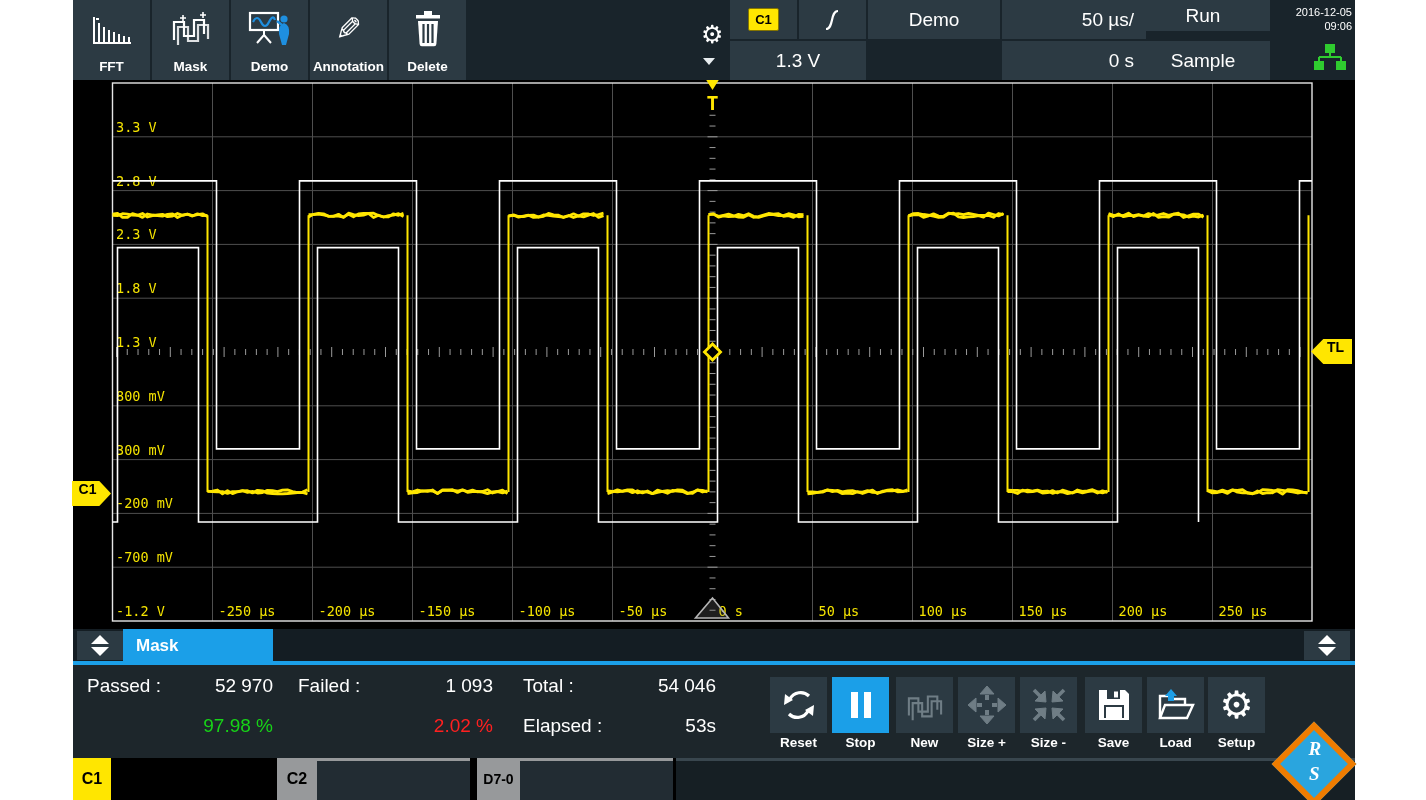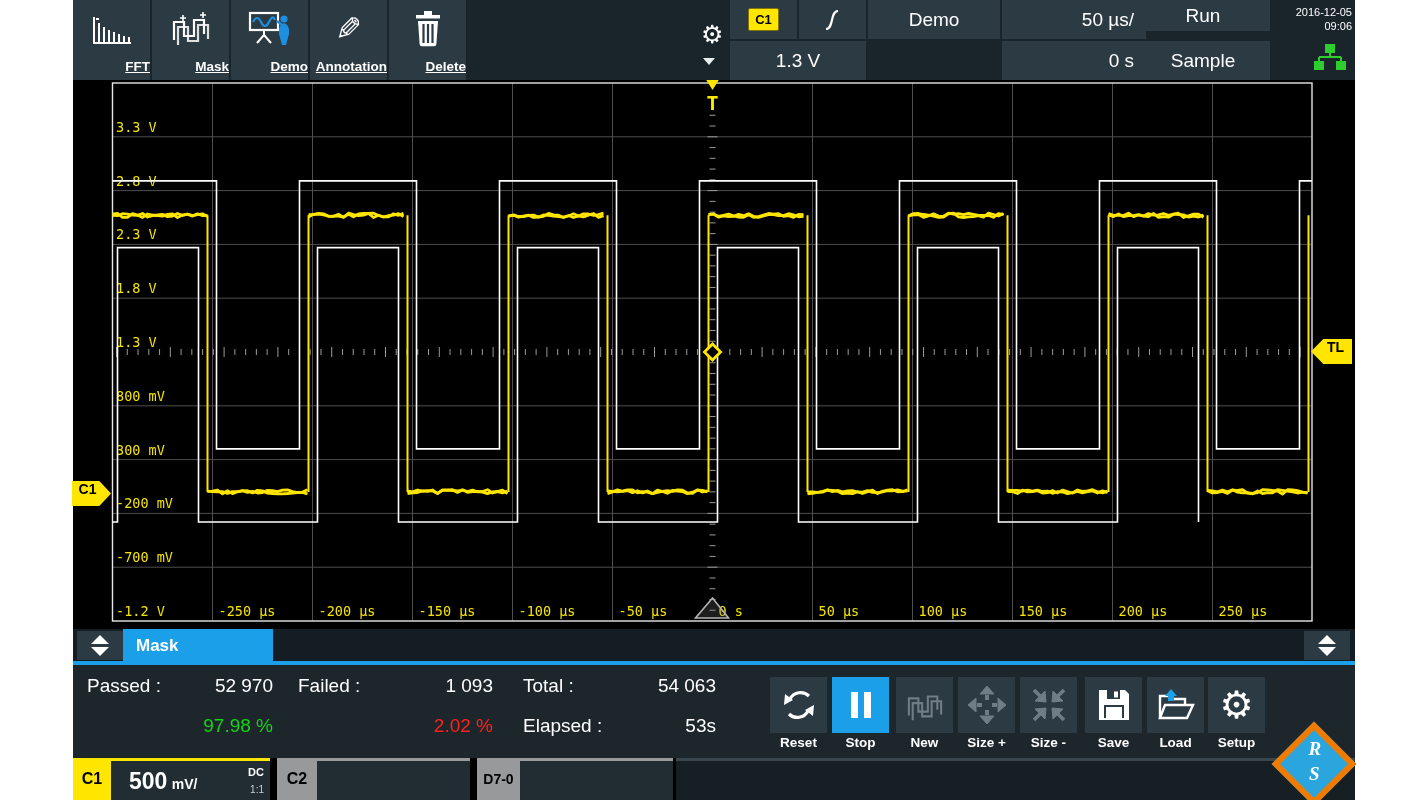--- a/index.html
+++ b/index.html
@@ -4,21 +4,21 @@
 <style>
   html,body{margin:0;padding:0;background:#ffffff;}
   .screen{position:relative;width:1426px;height:800px;background:#ffffff;overflow:hidden;
           font-family:"Liberation Sans",sans-serif;-webkit-font-smoothing:antialiased;}
   .abs{position:absolute;}
 
   
   .toolbar{position:absolute;left:73px;top:0;width:1282px;height:80px;background:#19242b;}
   .tb-btn{position:absolute;top:0;width:77px;height:80px;background:#2c3a43;color:#fff;cursor:pointer;}
   .tb-btn .ic{position:absolute;top:6px;left:0;width:100%;height:46px;display:flex;align-items:center;justify-content:center;}
-  .tb-btn .lb{position:absolute;bottom:6px;left:0;width:100%;text-align:right;font-size:13.5px;font-weight:bold;text-decoration:underline;}
+  .tb-btn .lb{position:absolute;bottom:6px;left:0;width:100%;text-align:center;font-size:13.5px;font-weight:bold;}
   .gear-glyph{color:#fff;font-size:25px;line-height:1;}
   .menu-tri{width:0;height:0;border-left:6px solid transparent;border-right:6px solid transparent;border-top:7px solid #e8edf0;}
 
   .cell{position:absolute;background:#2c3a43;color:#fff;display:flex;align-items:center;justify-content:center;font-size:19px;}
   .cell.right{justify-content:flex-end;padding-right:12px;}
   .c1badge{background:#ffe600;color:#000;font-weight:bold;font-size:13px;padding:3px 6px;border:1px solid #857500;border-radius:2px;}
   .dateblock{position:absolute;color:#fff;font-size:11px;text-align:right;line-height:1.25;}
 
   
   .scope-bg{position:absolute;left:73px;top:80px;width:1282px;height:549px;background:#000;}
@@ -445,21 +445,21 @@
     </div>
   </div>
   <div class="tab-underline"></div>
 
   <div class="results">
     <div class="res-label" style="left:14px;top:10px;">Passed :</div>
     <div class="res-val" style="left:90px;top:10px;width:110px;">52 970</div>
     <div class="res-label" style="left:225px;top:10px;">Failed :</div>
     <div class="res-val" style="left:315px;top:10px;width:105px;">1 093</div>
     <div class="res-label" style="left:450px;top:10px;">Total :</div>
-    <div class="res-val" style="left:535px;top:10px;width:108px;">54 063</div>
+    <div class="res-val" style="left:535px;top:10px;width:108px;">54 046</div>
     <div class="res-val green" style="left:90px;top:50px;width:110px;">97.98 %</div>
     <div class="res-val red" style="left:315px;top:50px;width:105px;">2.02 %</div>
     <div class="res-label" style="left:450px;top:50px;">Elapsed :</div>
     <div class="res-val" style="left:535px;top:50px;width:108px;">53s</div>
   </div>
 
   <div class="action">
     <div class="box" style="left:770px;">
       <svg width="36" height="36" viewBox="0 0 36 36">
         <path d="M28,9 a12,12 0 0 0 -19,3" stroke="#fff" stroke-width="3.2" fill="none"></path>
@@ -538,30 +538,20 @@
     <div class="box" style="left:1208px;">
       <div class="gear-glyph" style="font-size:38px;">⚙</div>
     </div>
     <div class="alb" style="left:1208px;">Setup</div>
   </div>
 
   <div class="chbar">
     <div class="chip" style="left:0;width:38px;background:#ffe600;">
       <span>C1</span>
     </div>
-    <div class="charea" style="left:38px;width:159px;border-top:3px solid #ffe600;">
-      <div class="abs" style="left:18px;top:7px;">
-        <span class="ch-scale">500</span>
-        <span class="ch-unit">mV/</span>
-      </div>
-      <div class="ch-coup">
-        <div>DC</div>
-        <div class="probe">1:1</div>
-      </div>
-    </div>
     <div class="chip" style="left:204px;width:40px;background:#97999b;">
       <span>C2</span>
     </div>
     <div class="charea" style="left:244px;width:153px;border-top:3px solid #97999b;"></div>
     <div class="chip" style="left:404px;width:43px;background:#97999b;font-size:14px;">
       <span>D7-0</span>
     </div>
     <div class="charea" style="left:447px;width:153px;border-top:3px solid #97999b;"></div>
     <div class="charea" style="left:603px;width:679px;border-top:3px solid #39464e;background:#161f24;"></div>
   </div>

